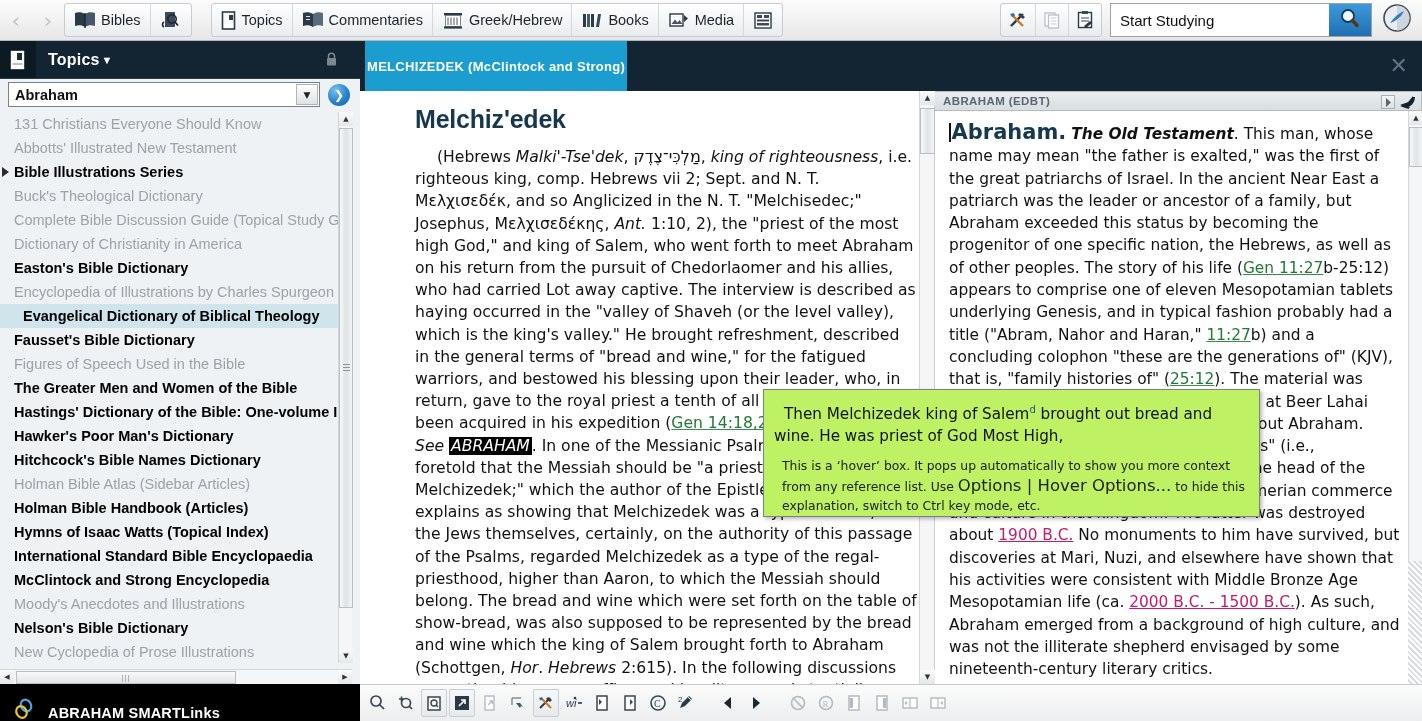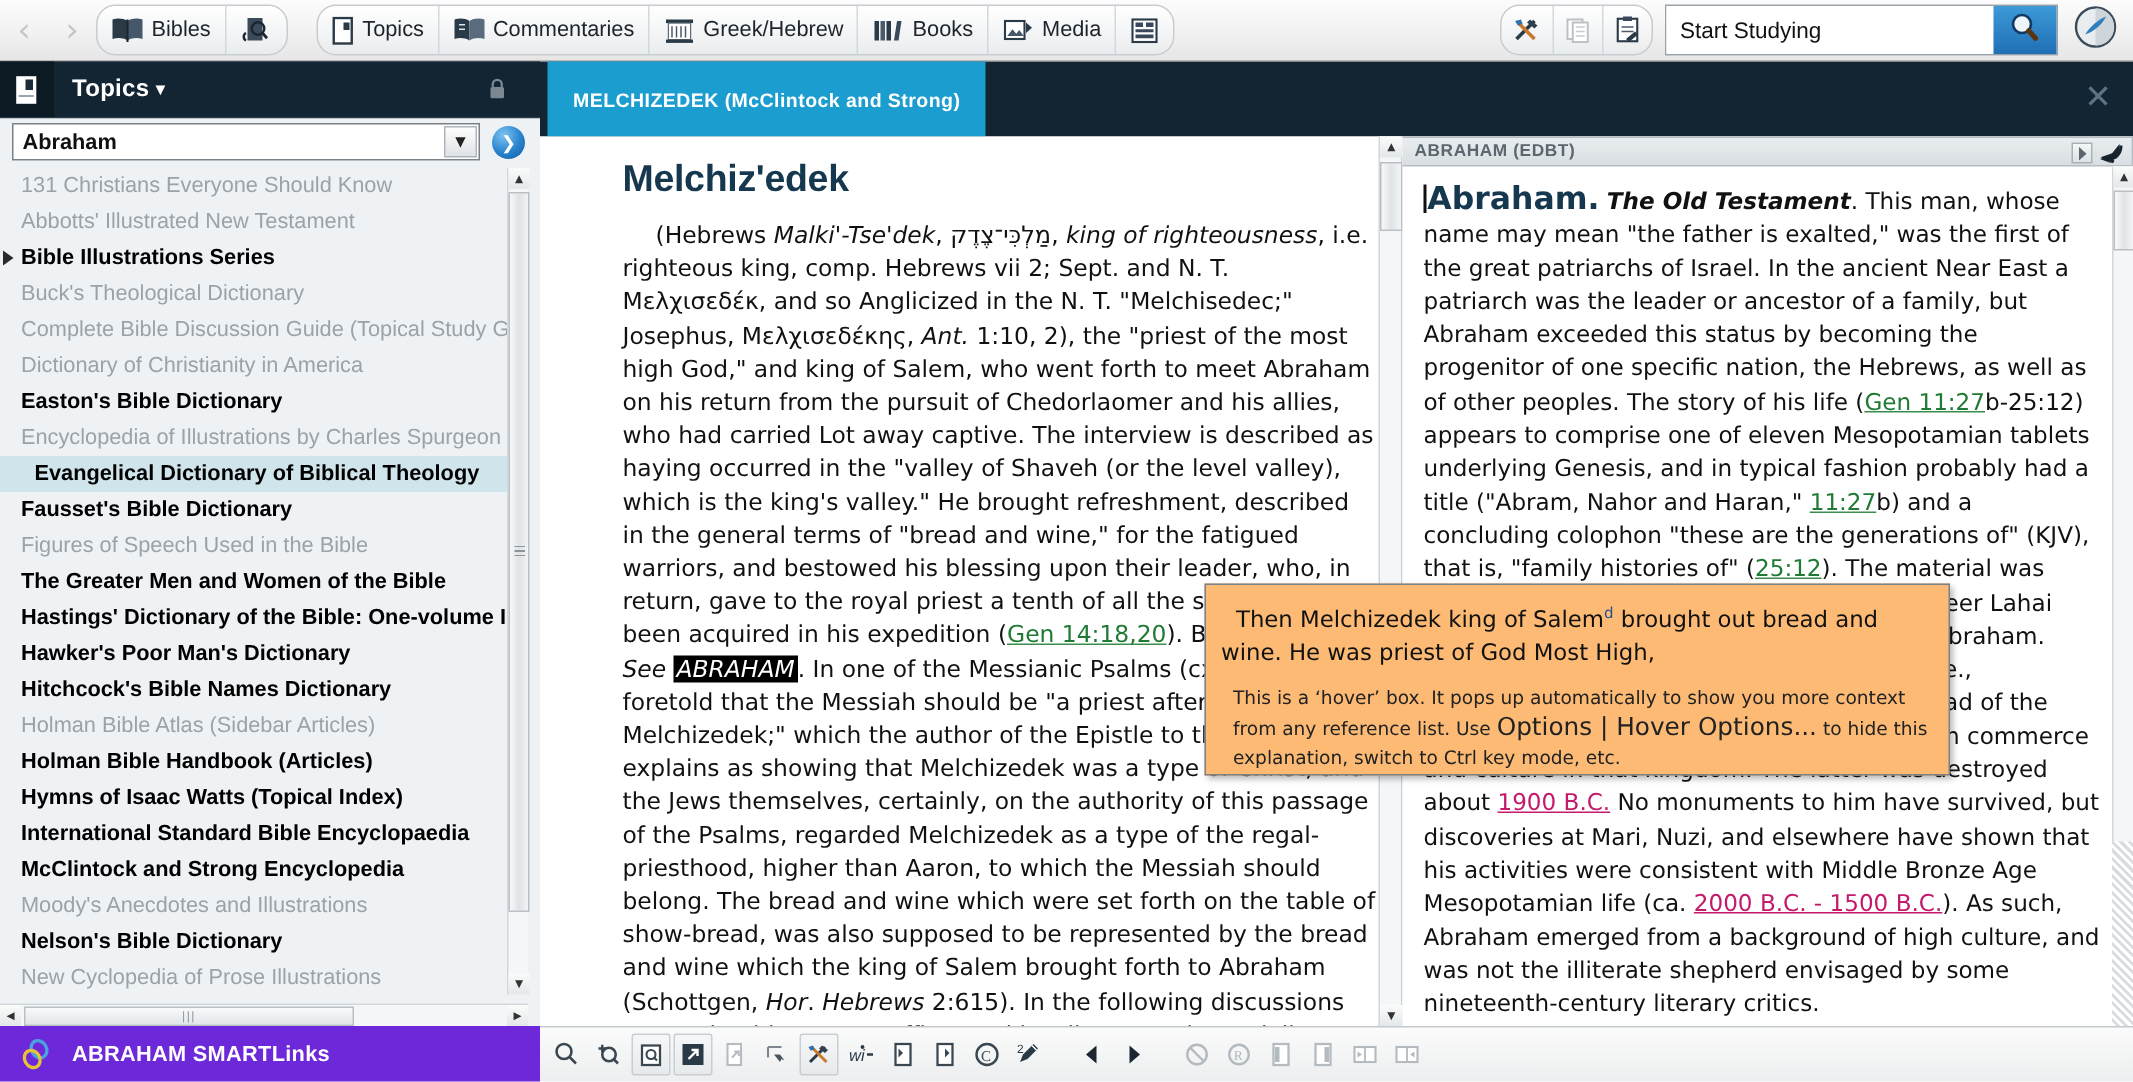--- a/index.html
+++ b/index.html
@@ -19,21 +19,21 @@
   }
   .navbtn {
     width: 32px; height: 34px; display: flex; align-items: center; justify-content: center;
     font-size: 22px; color: #4a5560; font-family: "DejaVu Sans", sans-serif;
   }
   .navbtn.disabled { color: #c2c6ca; }
   .tbgroup {
     display: flex; align-items: center;
     height: 34px;
     background: linear-gradient(to bottom,#ffffff,#e9ecee);
-    border: 1px solid #c7ccd1; border-radius: 13px;
+    border: 1px solid #c7ccd1; border-radius: 3px;
     margin-right: 3px;
   }
   .tbitem {
     display: flex; align-items: center; gap: 5px;
     height: 32px; padding: 0 9px;
     font-size: 14.5px; color: #1d242b; white-space: nowrap;
     border-right: 1px solid #d3d8dc;
   }
   .tbitem:last-child { border-right: none; }
   .tbicon { display: inline-block; line-height: 0; }
@@ -147,40 +147,40 @@
   #sb-hthumb {
     height: 13px; width: 220px; margin-left: 16px;
     background: linear-gradient(to bottom,#f8f9fa,#e2e6e9);
     border: 1px solid #b9bfc4;
     display: flex; align-items: center; justify-content: center;
   }
 
   
   #statusbar {
     position: absolute; left: 0; bottom: 0; width: 360px; height: 37px;
-    background: #6d28d9; display: flex; align-items: center;
+    background: #000000; display: flex; align-items: flex-end;
   }
   #sl-icon { margin-left: 12px; display: flex; align-items: center; }
   #sl-text {
     color: #ffffff; font-size: 14.5px; font-weight: bold; margin-left: 12px;
     letter-spacing: .2px;
   }
 
   
   #mainarea {
     position: absolute; left: 360px; top: 41px; width: 1062px; height: 643px;
     background: #ffffff;
   }
   #tabstrip {
     height: 50px; background: #132532; position: relative;
   }
   #tab-active {
     position: absolute; left: 5px; top: 0; height: 50px;
     background: #1b9dcf; display: flex; align-items: center;
-    padding: 0 17px;
+    padding: 0 2px;
   }
   #tab-active span {
     color: #ffffff; font-size: 13px; font-weight: bold; letter-spacing: .3px;
   }
   #tab-close {
     position: absolute; right: 14px; top: 15px;
     color: #5d7283; font-size: 22px; line-height: 20px;
     font-family: "DejaVu Sans", sans-serif;
   }
 
@@ -269,22 +269,22 @@
     background: linear-gradient(to right,#f7f8f9,#e0e4e7,#f2f4f5);
     border: 1px solid #b9bfc4;
   }
   #ref-hatch {
     position: absolute; right: 0; top: 450px; width: 14px; height: 123px;
     background: repeating-linear-gradient(45deg,#ffffff 0 2px,#d9dde0 2px 4px);
   }
 
   
   #hoverbox {
-    position: absolute; left: 803px; top: 389px; width: 497px; height: 128px;
-    background: #fdba74; border: 1px solid #7a8288;
+    position: absolute; left: 763px; top: 389px; width: 497px; height: 128px;
+    background: #bef264; border: 1px solid #7a8288;
     box-shadow: 2px 2px 4px rgba(0,0,0,.28);
     padding: 9px 12px 0 10px; z-index: 50;
   }
   #hover-verse {
     font-size: 15.2px; line-height: 22px; color: #111;
     font-family: "DejaVu Sans", sans-serif; text-indent: 10px;
   }
   #hover-verse sup { font-size: 10px; color: #1f4f8f; vertical-align: super; }
   #hover-note {
     margin-top: 9px; font-size: 12.4px; line-height: 19.5px; color: #222;

